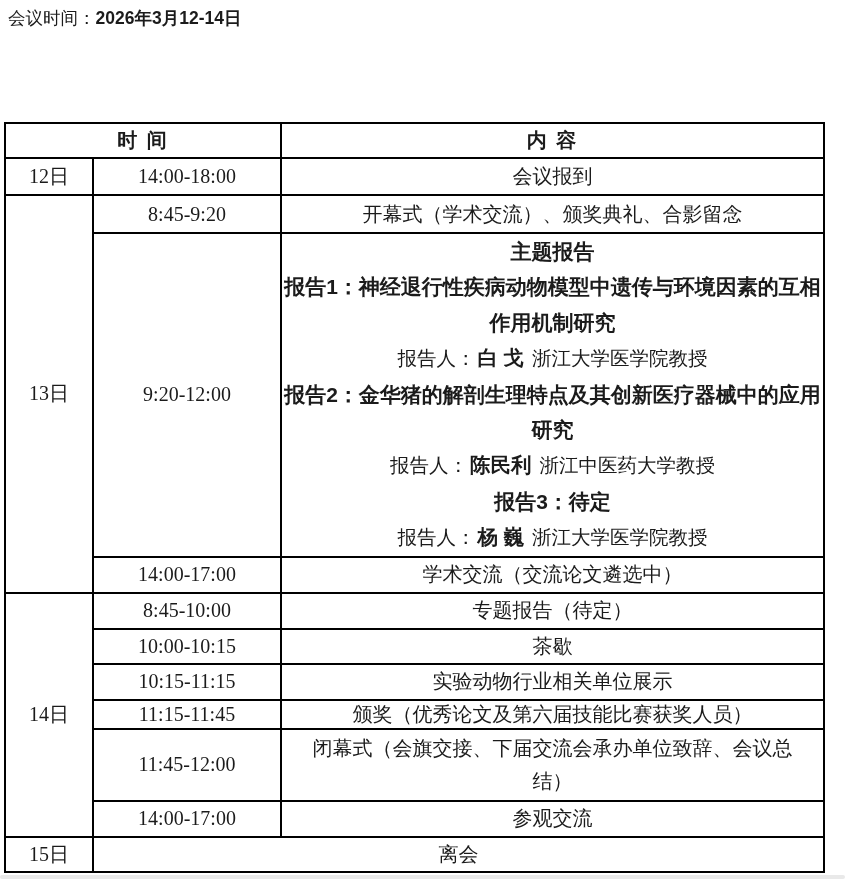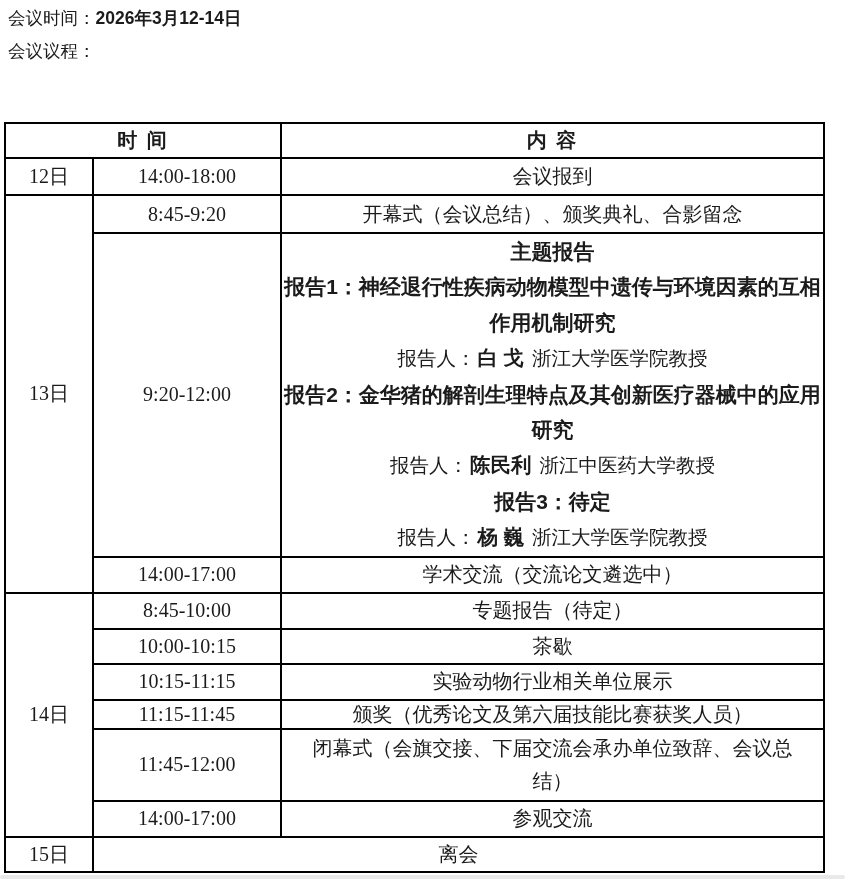--- a/index.html
+++ b/index.html
@@ -89,23 +89,20 @@
     border-radius: 2px;
   }
 </style>
 </head>
 <body>
 
 <div class="meta">
   <div class="meta-line">
     <span>会议时间：</span><span class="meta-value-bold">2026年3月12-14日</span>
   </div>
-  <div class="meta-line">
-    <span>会议议程：</span>
-  </div>
 </div>
 
 <table class="agenda">
   <colgroup>
     <col class="col-day">
     <col class="col-time">
     <col class="col-content">
   </colgroup>
 
   <tbody>
@@ -116,21 +113,21 @@
 
   <tr style="height:37px">
     <td class="day-cell">12日</td>
     <td class="time-cell">14:00-18:00</td>
     <td class="content-cell">会议报到</td>
   </tr>
 
   <tr style="height:38px">
     <td class="day-cell" rowspan="3">13日</td>
     <td class="time-cell">8:45-9:20</td>
-    <td class="content-cell">开幕式（会议总结）、颁奖典礼、合影留念</td>
+    <td class="content-cell">开幕式（学术交流）、颁奖典礼、合影留念</td>
   </tr>
 
   <tr style="height:321px">
     <td class="time-cell">9:20-12:00</td>
     <td class="keynote-cell">
       <div class="kline heading">主题报告</div>
 
       <div class="kline report-title">报告1：神经退行性疾病动物模型中遗传与环境因素的互相作用机制研究</div>
       <div class="kline">
         <span>报告人：</span><span class="speaker-name">白 戈</span><span>浙江大学医学院教授</span>

